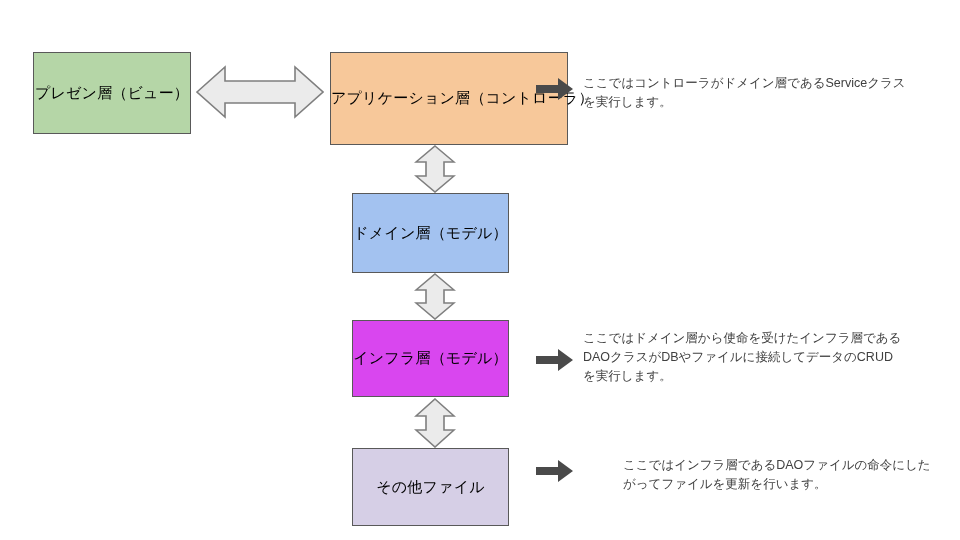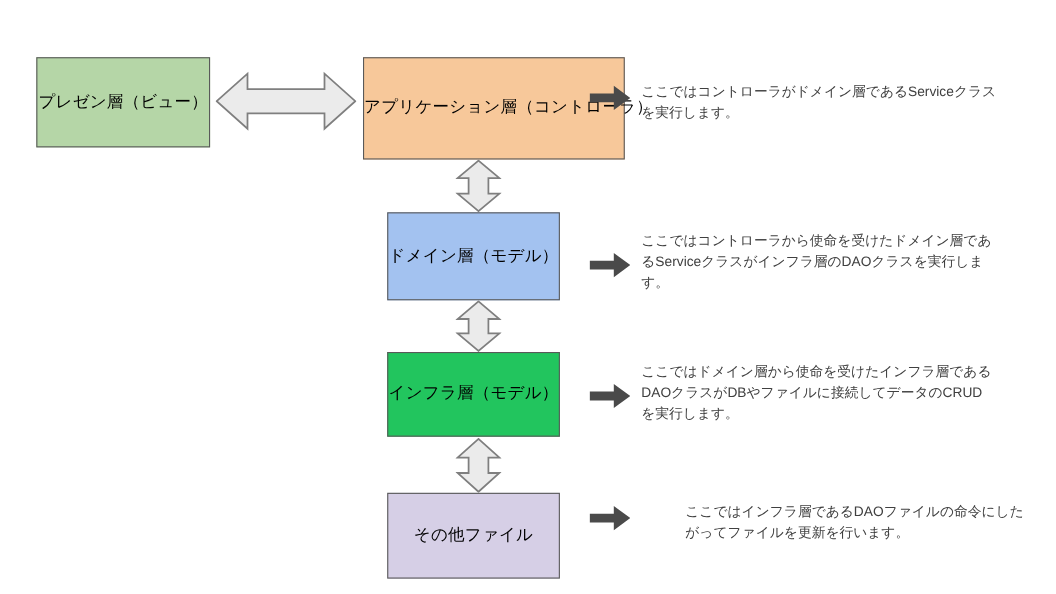--- a/index.html
+++ b/index.html
@@ -37,21 +37,21 @@
     line-height: 1.35;
     font-size: 15px;
     letter-spacing: 0.2px;
     color: #000000;
   }
   .node .line { display: block; white-space: nowrap; }
 
   #node-presentation { left: 33px;  top: 52px;  width: 158px; height: 82px;  background: #b5d6a7; }
   #node-application  { left: 330px; top: 52px;  width: 238px; height: 93px;  background: #f7c89a; justify-content: space-between; }
   #node-domain       { left: 352px; top: 193px; width: 157px; height: 80px;  background: #a3c2f0; }
-  #node-infra        { left: 352px; top: 320px; width: 157px; height: 77px;  background: #22c55e; }
+  #node-infra        { left: 352px; top: 320px; width: 157px; height: 77px;  background: #d946ef; }
   #node-datastore    { left: 352px; top: 448px; width: 157px; height: 78px;  background: #d6cfe6; }
 
   
   .connector {
     position: absolute;
   }
   #arrow-pres-app  { left: 196px; top: 64px;  width: 128px; height: 56px; }
   #arrow-app-dom   { left: 414px; top: 145px; width: 42px;  height: 48px; }
   #arrow-dom-inf   { left: 414px; top: 273px; width: 42px;  height: 47px; }
   #arrow-inf-data  { left: 414px; top: 398px; width: 42px;  height: 50px; }
@@ -141,30 +141,20 @@
   <div class="annotation" id="annot-1">
     <span class="annot-arrow">
       <svg viewBox="0 0 38 26" width="38" height="26">
         <polygon points="0,9 22,9 22,2 37,13 22,24 22,17 0,17" fill="#4a4a4a"></polygon>
       </svg>
     </span>
     <span class="annot-text">ここではコントローラがドメイン層であるServiceクラス
 を実行します。</span>
   </div>
 
-  <div class="annotation" id="annot-2">
-    <span class="annot-arrow">
-      <svg viewBox="0 0 38 26" width="38" height="26">
-        <polygon points="0,9 22,9 22,2 37,13 22,24 22,17 0,17" fill="#4a4a4a"></polygon>
-      </svg>
-    </span>
-    <span class="annot-text">ここではコントローラから使命を受けたドメイン層であ
-るServiceクラスがインフラ層のDAOクラスを実行しま
-す。</span>
-  </div>
 
   <div class="annotation" id="annot-3">
     <span class="annot-arrow">
       <svg viewBox="0 0 38 26" width="38" height="26">
         <polygon points="0,9 22,9 22,2 37,13 22,24 22,17 0,17" fill="#4a4a4a"></polygon>
       </svg>
     </span>
     <span class="annot-text">ここではドメイン層から使命を受けたインフラ層である
 DAOクラスがDBやファイルに接続してデータのCRUD
 を実行します。</span>

